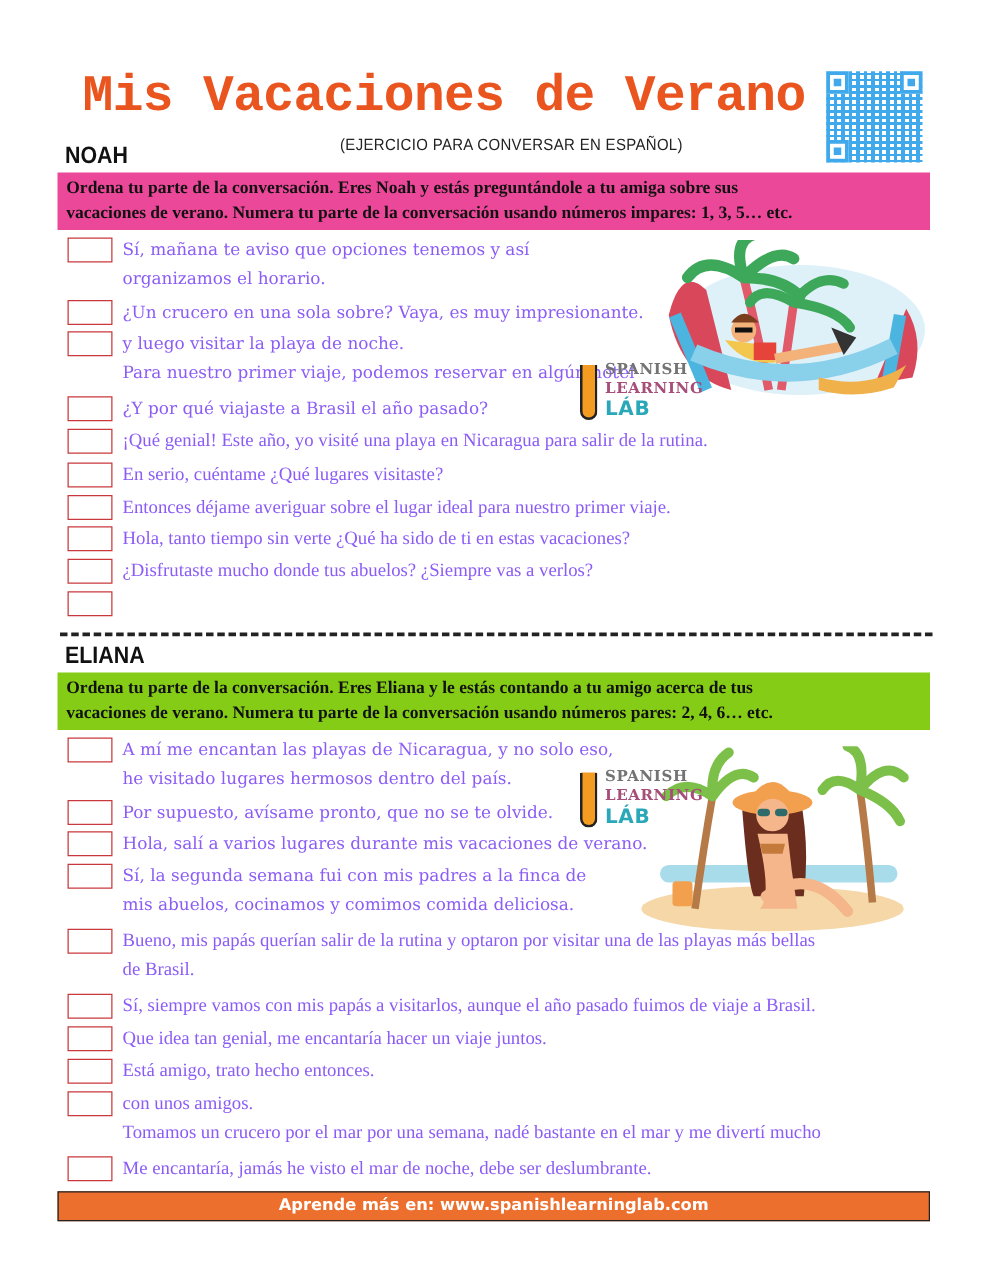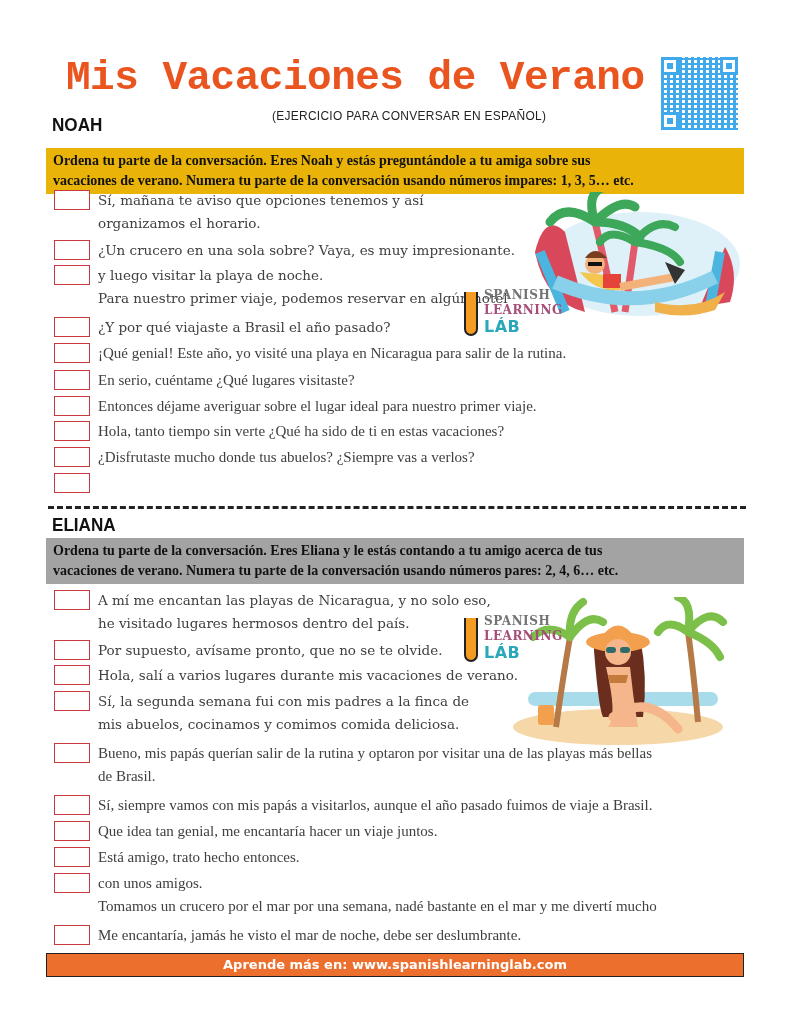--- a/index.html
+++ b/index.html
@@ -31,31 +31,31 @@
     position: absolute; left: 52px;
     font-family: "Liberation Sans", sans-serif; font-weight: bold;
     font-size: 19px; color: #111; transform: scaleX(0.9); transform-origin: left;
   }
   .banner {
     position: absolute; left: 46px; width: 698px; height: 46px;
     padding: 3px 8px 0 7px;
     font-family: "Liberation Serif", serif; font-weight: bold;
     font-size: 14px; line-height: 20px; color: #111;
   }
-  .banner.pink { background: #eab308; top: 148px; }
-  .banner.blue { background: #a3a3a3; top: 538px; }
+  .banner.pink { background: #ec4899; top: 138px; }
+  .banner.blue { background: #84cc16; top: 538px; }
 
   .item {
     position: absolute; left: 54px; display: flex; align-items: flex-start;
   }
   .box {
     flex: none; width: 36px; height: 20px;
     border: 1.5px solid #c9383c; background: #fff; margin-right: 8px; margin-top: 1px;
   }
-  .txt { font-size: 14px; line-height: 23px; color: #404040; }
+  .txt { font-size: 14px; line-height: 23px; color: #8b5cf6; }
   .txt.serif { font-family: "DejaVu Serif", serif; font-size: 13.5px; }
   .txt.cond { font-family: "Liberation Serif", serif; font-size: 15px; }
   .txt .l2 { display: block; }
 
   .divider {
     position: absolute; left: 48px; top: 506px; width: 698px; height: 0;
     border-top: 3px dashed #222;
   }
 
   .footer {

